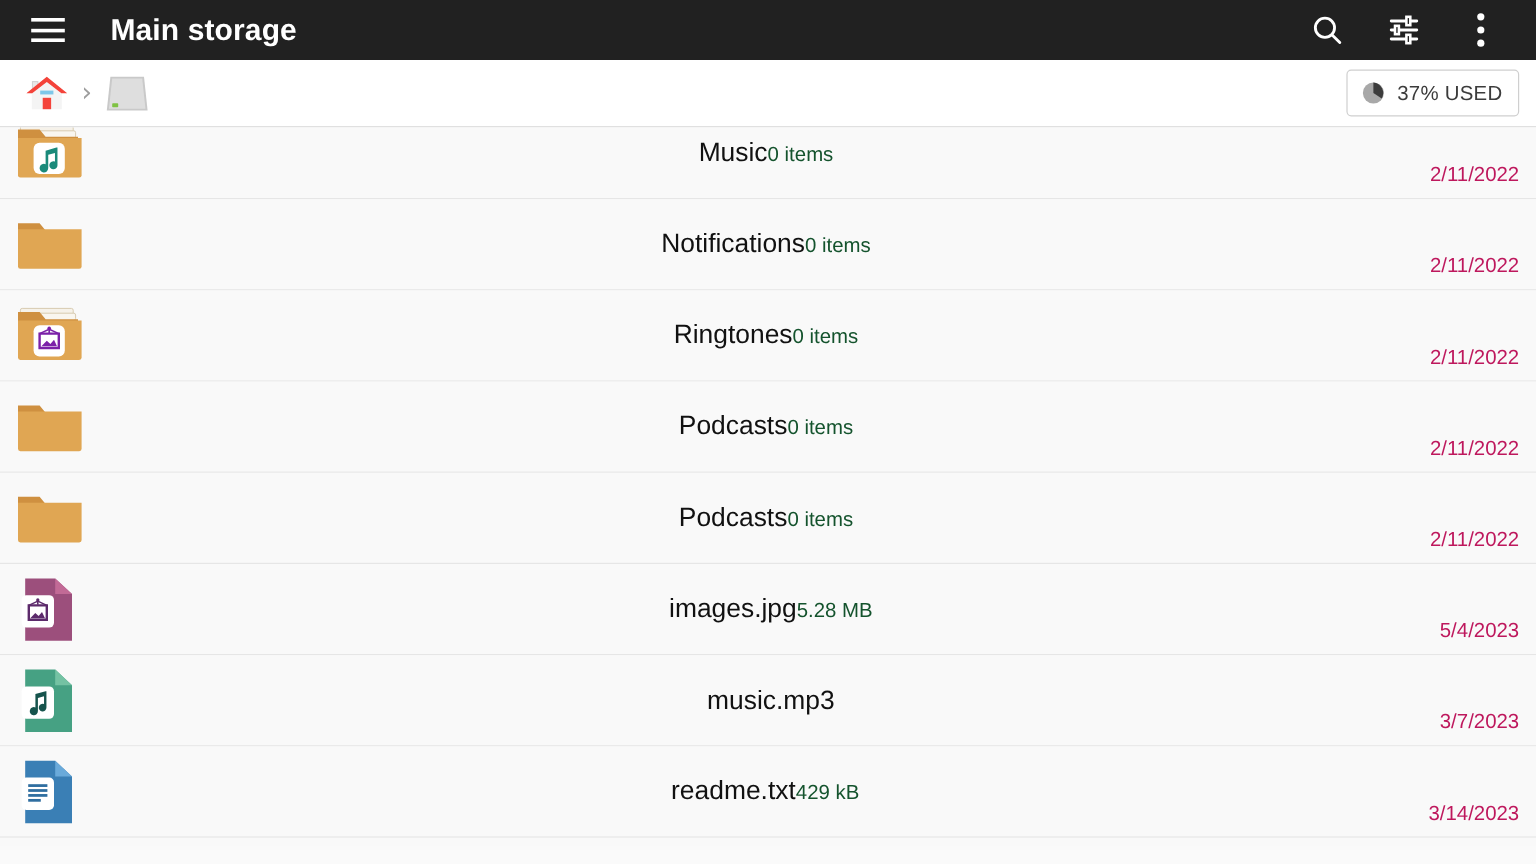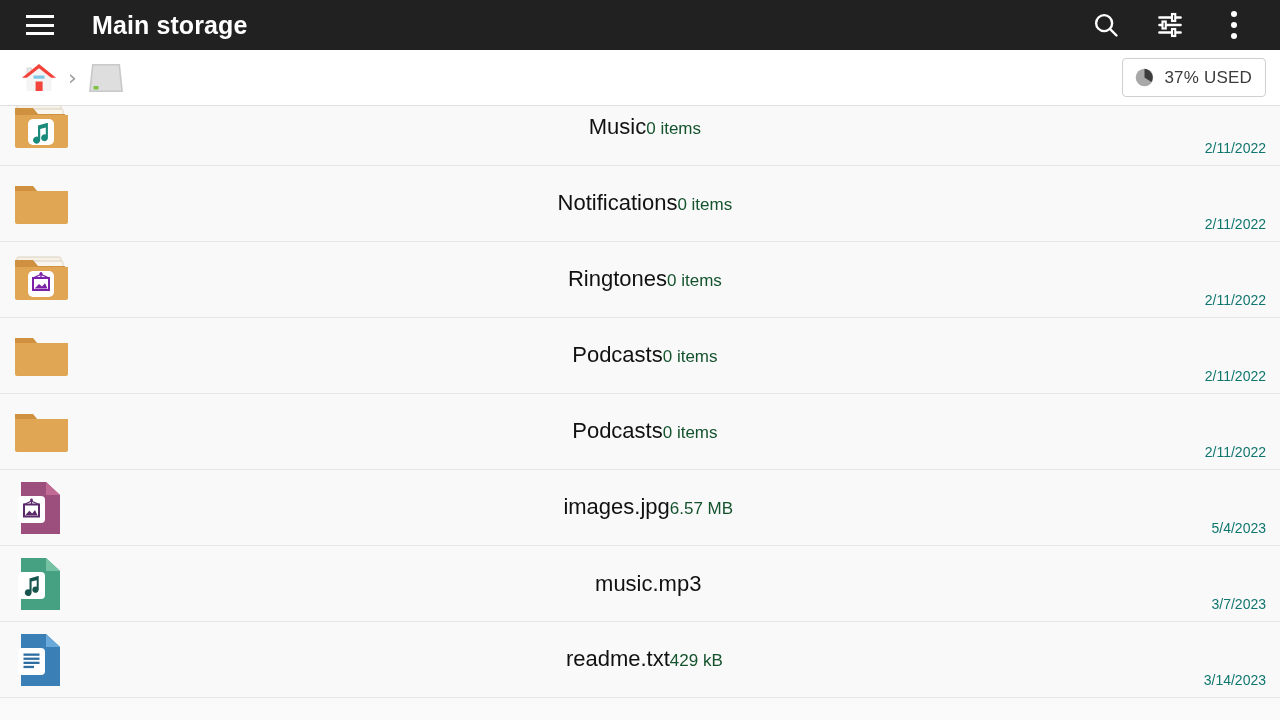--- a/index.html
+++ b/index.html
@@ -114,22 +114,22 @@
     overflow: hidden;
     text-overflow: ellipsis;
   }
   .row-sub {
     font-size: 17px;
     color: #14532d;
     line-height: 1.5;
     margin-top: 2px;
   }
   .row-date {
-    font-size: 14px;
-    color: #0f766e;
+    font-size: 17px;
+    color: #be185d;
     flex: 0 0 auto;
     align-self: flex-end;
     padding-bottom: 9px;
     white-space: nowrap;
   }
 </style>
 </head>
 <body>
 
 <div class="appbar">
@@ -296,21 +296,21 @@
     <line x1="17.5" y1="21" x2="17.5" y2="25" stroke="#5c2a6b" stroke-width="1.3"></line>
     <circle cx="17.5" cy="21" r="1.4" fill="#5c2a6b"></circle>
     <path d="M10 25.5 h15 v12 h-15 Z" fill="none" stroke="#5c2a6b" stroke-width="2"></path>
     <path d="M11.2 36.2 l4.2 -4.4 l2.8 2.6 l2.8 -3.4 l2.5 5.2 Z" fill="#5c2a6b"></path>
     <line x1="10" y1="25.5" x2="17.5" y2="22" stroke="#5c2a6b" stroke-width="1.2"></line>
     <line x1="25" y1="25.5" x2="17.5" y2="22" stroke="#5c2a6b" stroke-width="1.2"></line>
   </svg>
 </div>
         <div class="row-main">
           <div class="row-name">images.jpg</div>
-          <div class="row-sub">6.57 MB</div>
+          <div class="row-sub">5.28 MB</div>
         </div>
         <div class="row-date">5/4/2023</div>
       </div>
       <div class="row">
         <div class="row-icon">
   <svg width="52" height="58" viewBox="0 0 52 58">
     <path d="M7 3 h25 l14 13 v39 H7 Z" fill="#46a183"></path>
     <path d="M32 3 l14 13 h-14 Z" fill="#74c2a3"></path>
     <rect x="4" y="17" width="27" height="27" rx="4" fill="#ffffff"></rect>
     <path d="M24 21 L15.5 23.4 v11.1 a3.4 3.4 0 1 0 2.1 3.1 V26.6 l5.1 -1.4 v6.5 a3.2 3.2 0 1 0 2 2.9 V21 Z" fill="#16544d"></path>

